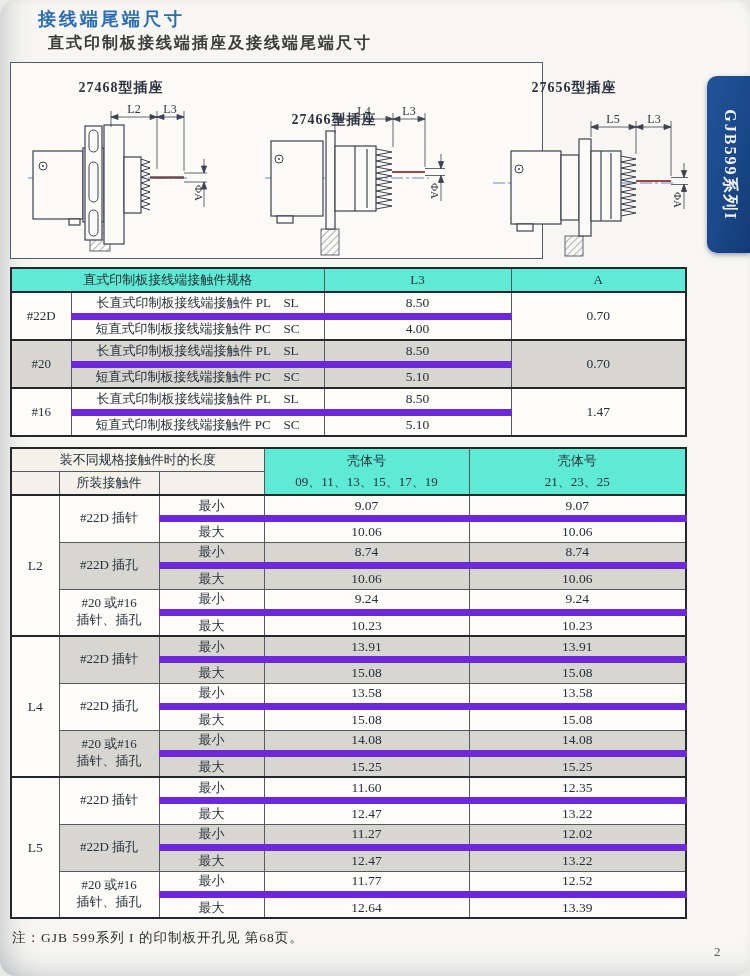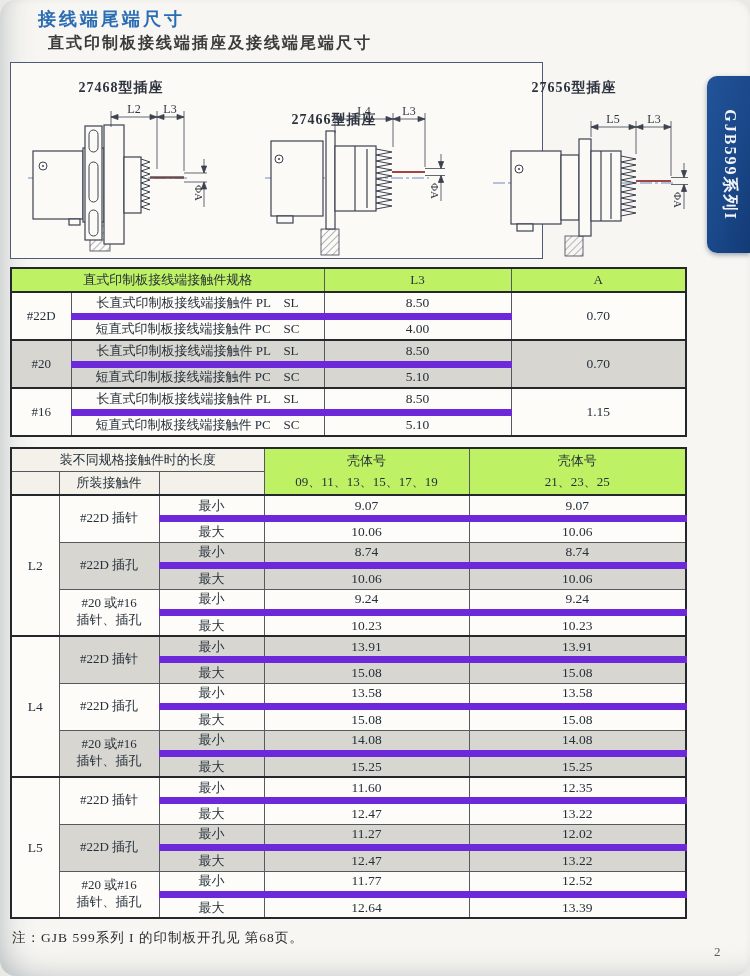--- a/index.html
+++ b/index.html
@@ -37,21 +37,21 @@
   table { border-collapse:collapse; table-layout:fixed; position:absolute; left:10px;
           background:#fdfcf9; border:2px solid #24282c; }
   #t1 { top:267px; width:675px; }
   #t2 { top:447px; width:675px; }
   td { border:1px solid #555a5f; text-align:center; vertical-align:middle;
        font-size:13px; padding:0 2px; overflow:hidden; }
   .hrow { height:28px; }
   #t1 tr { height:24px; }
   #t2 tr { height:23.5px; }
   .num { font-size:13.5px; }
-  .hd  { background:#bef264; }           
+  .hd  { background:#5eead4; }           
   .hd2 { background:#f3f1ea; }           
   .sh  { background:#d7d6d1; }           
   .bt2  { border-top:2px solid #24282c; }   
   .bt15 { border-top:1.5px solid #3a3e42; } 
   .btb  { border-top:7px solid #6d28d9; }   
   .two-line div { line-height:1.3; }
   .shellhd div { line-height:1.6; }
 
   .note { position:absolute; left:12px; top:929px; font-size:13.5px; color:#2b2b2b;
           letter-spacing:1px; }
@@ -240,21 +240,21 @@
       <td class="bt2 sh num" rowspan="2">0.70</td>
     </tr>
     <tr>
       <td class="btb sh">短直式印制板接线端接触件 PC　SC</td>
       <td class="btb sh num">5.10</td>
     </tr>
     <tr>
       <td class="bt2" rowspan="2">#16</td>
       <td class="bt2">长直式印制板接线端接触件 PL　SL</td>
       <td class="bt2 num">8.50</td>
-      <td class="bt2 num" rowspan="2">1.15</td>
+      <td class="bt2 num" rowspan="2">1.47</td>
     </tr>
     <tr>
       <td class="btb">短直式印制板接线端接触件 PC　SC</td>
       <td class="btb num">5.10</td>
     </tr>
   </tbody>
     </table>
 
   <table id="t2">
     <colgroup>

